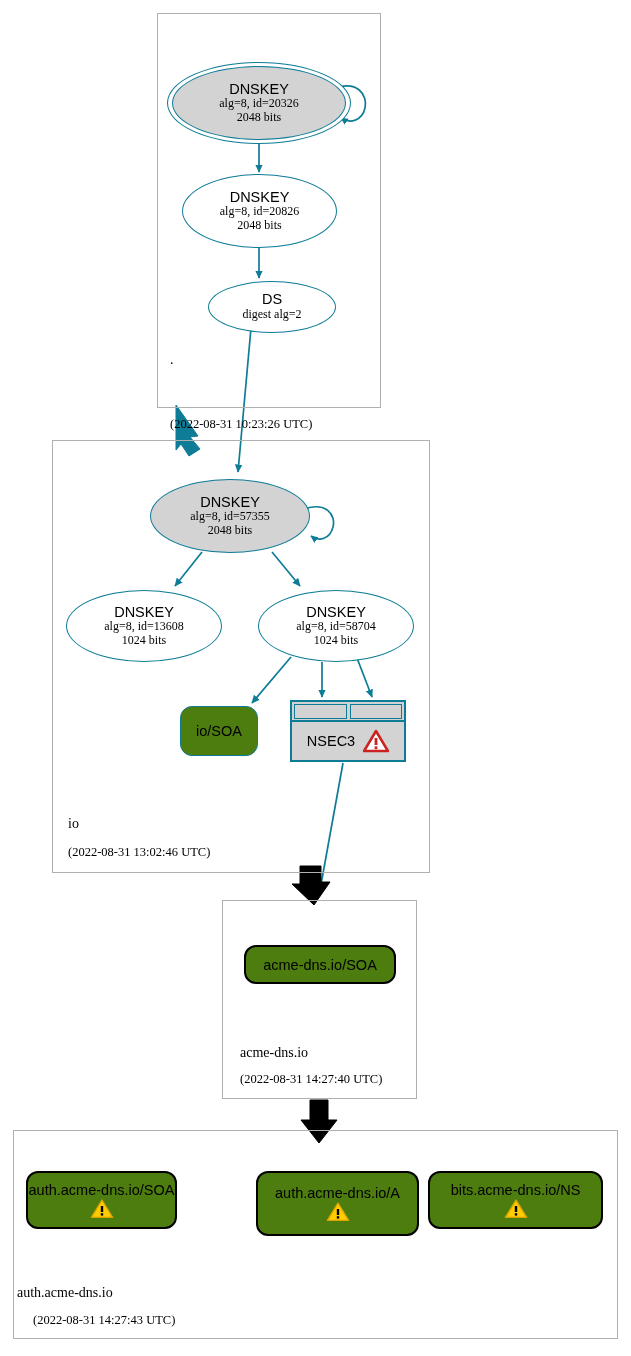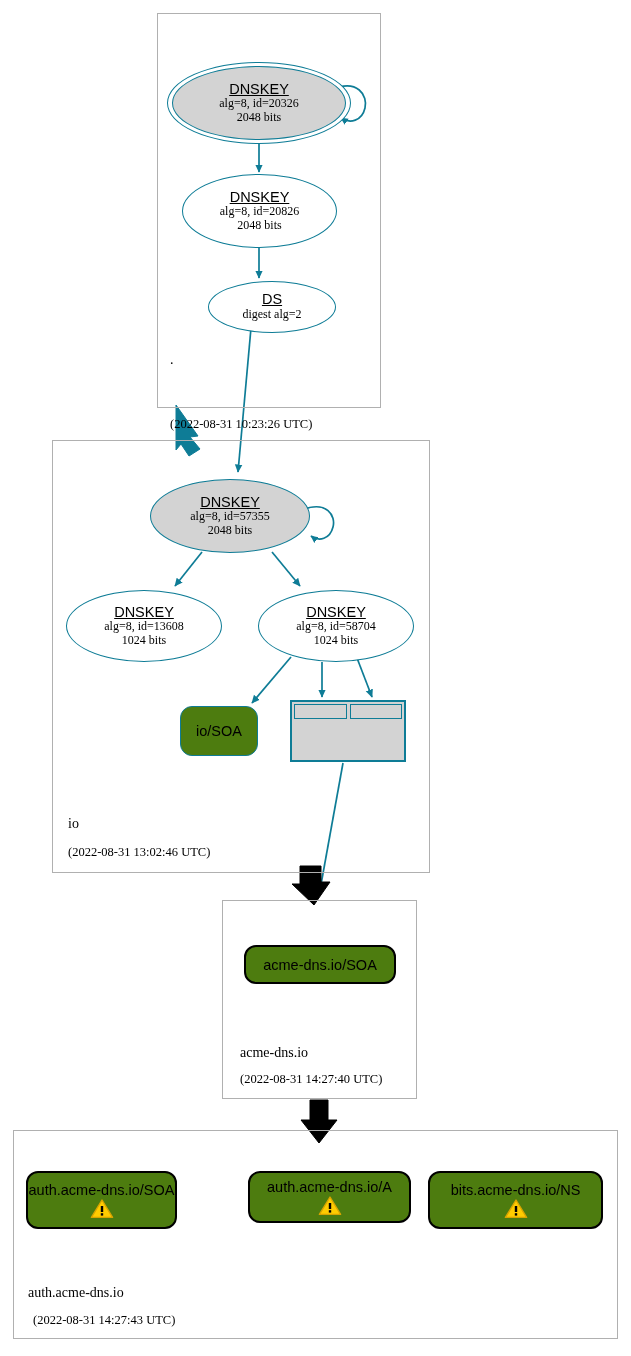--- a/index.html
+++ b/index.html
@@ -10,21 +10,21 @@
   }
   #root-canvas{position:absolute;left:0;top:0;width:631px;height:1356px;}
   .zone-box{position:absolute;border:1px solid #b0b0b0;background:transparent;box-sizing:border-box;}
   .zone-label{position:absolute;font-family:"Liberation Serif", serif;color:#000;white-space:nowrap;}
   .zone-name{font-size:14px;}
   .zone-time{font-size:12.5px;}
   .node{position:absolute;box-sizing:border-box;}
   .ellipse{border:1.6px solid #0e7c96;border-radius:50%;background:#ffffff;
            display:flex;flex-direction:column;align-items:center;justify-content:center;}
   .ellipse.ksk{background:#d3d3d3;}
-  .ellipse .t1{font-family:"Liberation Sans",sans-serif;font-size:14.5px;color:#000;line-height:1.05;text-decoration:underline;}
+  .ellipse .t1{font-family:"Liberation Sans",sans-serif;font-size:14.5px;color:#000;line-height:1.05;}
   .ellipse .t2{font-family:"Liberation Serif",serif;font-size:12px;color:#000;line-height:1.15;}
   .ellipse .t3{font-family:"Liberation Serif",serif;font-size:12px;color:#000;line-height:1.15;}
   .dbl-outer{position:absolute;border:1.6px solid #0e7c96;border-radius:50%;background:#fff;box-sizing:border-box;}
   .rrset{position:absolute;box-sizing:border-box;border:1.8px solid #0e7c96;border-radius:12px;
          background:#4d7c0f;display:flex;flex-direction:column;align-items:center;justify-content:center;
          font-family:"Liberation Sans",sans-serif;font-size:14.5px;color:#000;}
   .rrset.insecure{border:2.2px solid #000000;}
   .nsec-box{position:absolute;box-sizing:border-box;border:2.4px solid #0e7c96;background:#d3d3d3;}
   .nsec-cells{position:absolute;left:0;top:0;width:100%;height:17px;display:flex;gap:3px;box-sizing:border-box;
               padding:2px 2px 0 2px;}
@@ -149,20 +149,28 @@
 
 <div class="rrset" style="left:180px;top:706px;width:78px;height:50px;">
   <span>io/SOA</span>
 </div>
 
 <div class="nsec-box" style="left:290px;top:700px;width:116px;height:62px;">
   <div class="nsec-cells">
     <div class="nsec-cell"></div>
     <div class="nsec-cell"></div>
   </div>
+  <div class="nsec-body">
+    <span class="lbl">NSEC3</span>
+    <svg class="warn" width="26" height="24" viewBox="0 0 26 24">
+      <path d="M13,2 L25,22 L1,22 Z" fill="#ffffff" stroke="#cc2222" stroke-width="2.6" stroke-linejoin="round"></path>
+      <rect x="11.6" y="9" width="2.8" height="7" fill="#cc2222"></rect>
+      <rect x="11.6" y="17.4" width="2.8" height="2.8" fill="#cc2222"></rect>
+    </svg>
+  </div>
 </div>
 
 <div class="zone-label zone-name" style="left:68px;top:816px;">io</div>
 <div class="zone-label zone-time" style="left:68px;top:845px;">(2022-08-31 13:02:46 UTC)</div>
 
 <div class="zone-box" style="left:222px;top:900px;width:195px;height:199px;"></div>
 
 <div class="rrset insecure" style="left:244px;top:945px;width:152px;height:39px;">
   <span>acme-dns.io/SOA</span>
 </div>
@@ -174,32 +182,32 @@
 
 <div class="rrset insecure" style="left:26px;top:1171px;width:151px;height:58px;">
   <span>auth.acme-dns.io/SOA</span>
   <svg class="warn" width="24" height="21" viewBox="0 0 24 21">
     <path d="M12,2 L22.6,19.4 L1.4,19.4 Z" fill="#ffcc00" stroke="#d9a400" stroke-width="1.4" stroke-linejoin="round"></path>
     <rect x="10.8" y="8" width="2.4" height="6" fill="#000"></rect>
     <rect x="10.8" y="15.2" width="2.4" height="2.4" fill="#000"></rect>
   </svg>
 </div>
 
-<div class="rrset insecure" style="left:248px;top:1171px;width:163px;height:52px;">
+<div class="rrset insecure" style="left:256px;top:1171px;width:163px;height:65px;">
   <span>auth.acme-dns.io/A</span>
   <svg class="warn" width="24" height="21" viewBox="0 0 24 21">
     <path d="M12,2 L22.6,19.4 L1.4,19.4 Z" fill="#ffcc00" stroke="#d9a400" stroke-width="1.4" stroke-linejoin="round"></path>
     <rect x="10.8" y="8" width="2.4" height="6" fill="#000"></rect>
     <rect x="10.8" y="15.2" width="2.4" height="2.4" fill="#000"></rect>
   </svg>
 </div>
 
 <div class="rrset insecure" style="left:428px;top:1171px;width:175px;height:58px;">
   <span>bits.acme-dns.io/NS</span>
   <svg class="warn" width="24" height="21" viewBox="0 0 24 21">
     <path d="M12,2 L22.6,19.4 L1.4,19.4 Z" fill="#ffcc00" stroke="#d9a400" stroke-width="1.4" stroke-linejoin="round"></path>
     <rect x="10.8" y="8" width="2.4" height="6" fill="#000"></rect>
     <rect x="10.8" y="15.2" width="2.4" height="2.4" fill="#000"></rect>
   </svg>
 </div>
 
-<div class="zone-label zone-name" style="left:28px;top:1285px;">auth.acme-dns.io</div>
+<div class="zone-label zone-name" style="left:17px;top:1285px;">auth.acme-dns.io</div>
 <div class="zone-label zone-time" style="left:33px;top:1313px;">(2022-08-31 14:27:43 UTC)</div>
 
 </body></html>

